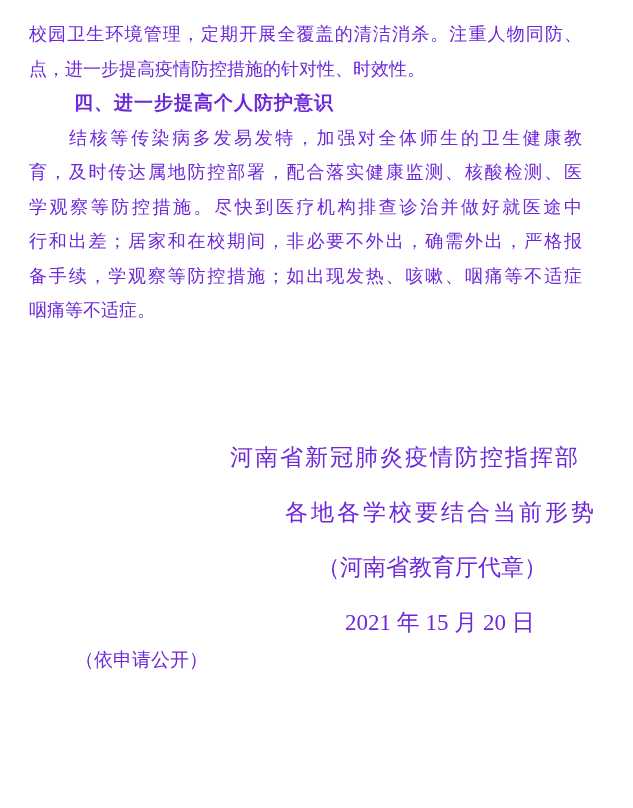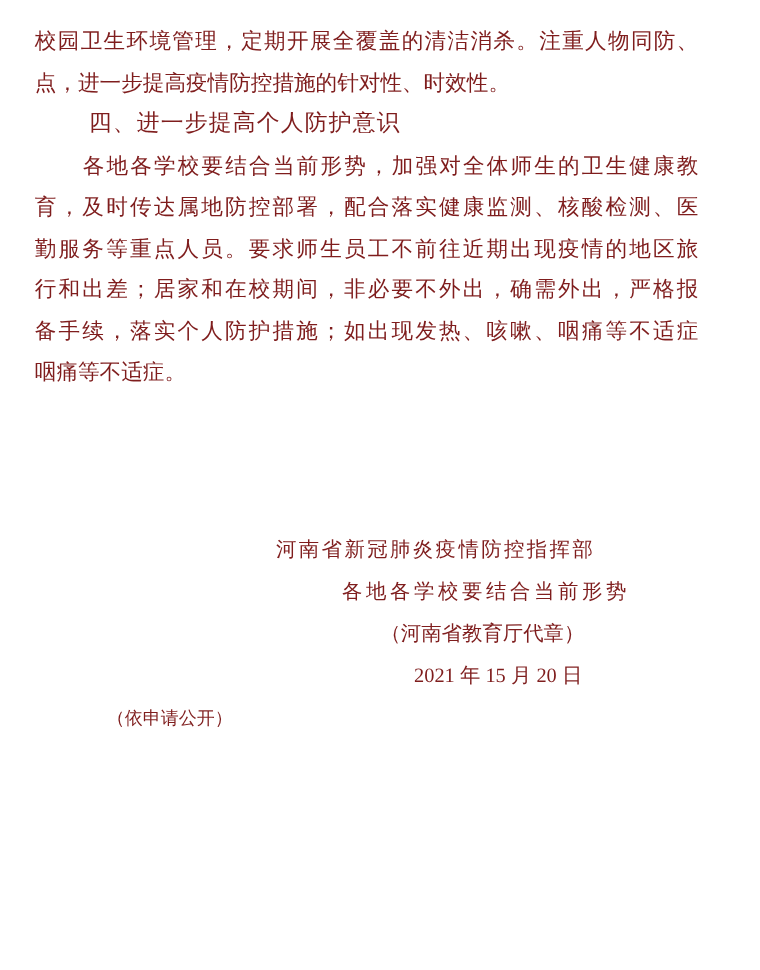--- a/index.html
+++ b/index.html
@@ -5,78 +5,79 @@
   html, body { margin: 0; padding: 0; background: #ffffff; }
   .page {
     position: relative;
     width: 633px;
     height: 752px;
     background: #ffffff;
     box-sizing: border-box;
     padding: 17px 51px 0 29px;
     overflow: hidden;
     font-family: "Liberation Serif", "DejaVu Serif", serif;
-    color: #7f1d1d;
+    color: #6d28d9;
   }
   
   .ln {
     font-size: 18px;
     line-height: 34.5px;
     text-align: justify;
     text-align-last: justify;
     white-space: nowrap;
   }
   .ln.end { text-align: center; text-align-last: left; }
   .ln.indent { text-indent: 40px; }
   .heading {
     font-family: "Liberation Sans", "DejaVu Sans", sans-serif;
-    font-weight: 400;
+    font-weight: 700;
     font-size: 19px;
     line-height: 34.5px;
     padding-left: 45px;
     letter-spacing: 1px;
   }
   
   .sig-block { margin-top: 112px; }
   .sig {
-    font-size: 17px;
+    font-size: 23px;
     line-height: 35px;
     white-space: nowrap;
+    margin-top: 20px;
   }
   .sig-1 { margin-left: 201px; letter-spacing: 2px; }
   .sig-2 { margin-left: 256px; letter-spacing: 3px; }
   .sig-3 { margin-left: 288px; letter-spacing: 0; }
   .sig-4 { margin-left: 316px; letter-spacing: 0; }
   .disclosure {
-    margin-left: 60px;
+    margin-left: 46px;
     margin-top: 2px;
-    font-size: 15px;
+    font-size: 19px;
     line-height: 35px;
     letter-spacing: 0;
     white-space: nowrap;
   }
 </style>
 </head>
 <body>
 
 <div class="page">
 
   <div>
     <div class="ln">校园卫生环境管理，定期开展全覆盖的清洁消杀。注重人物同防、</div>
     <div class="ln end">点，进一步提高疫情防控措施的针对性、时效性。</div>
   </div>
 
   <div class="heading">四、进一步提高个人防护意识</div>
 
   <div>
-    <div class="ln indent">各地各学校要结合当前形势，加强对全体师生的卫生健康教</div>
+    <div class="ln indent">结核等传染病多发易发特，加强对全体师生的卫生健康教</div>
     <div class="ln">育，及时传达属地防控部署，配合落实健康监测、核酸检测、医</div>
-    <div class="ln">勤服务等重点人员。要求师生员工不前往近期出现疫情的地区旅</div>
+    <div class="ln">学观察等防控措施。尽快到医疗机构排查诊治并做好就医途中</div>
     <div class="ln">行和出差；居家和在校期间，非必要不外出，确需外出，严格报</div>
-    <div class="ln">备手续，落实个人防护措施；如出现发热、咳嗽、咽痛等不适症</div>
+    <div class="ln">备手续，学观察等防控措施；如出现发热、咳嗽、咽痛等不适症</div>
     <div class="ln end">咽痛等不适症。</div>
   </div>
 
   <div class="sig-block">
     <div class="sig sig-1">河南省新冠肺炎疫情防控指挥部</div>
     <div class="sig sig-2">各地各学校要结合当前形势</div>
     <div class="sig sig-3">（河南省教育厅代章）</div>
     <div class="sig sig-4">2021 年 15 月 20 日</div>
   </div>
 

